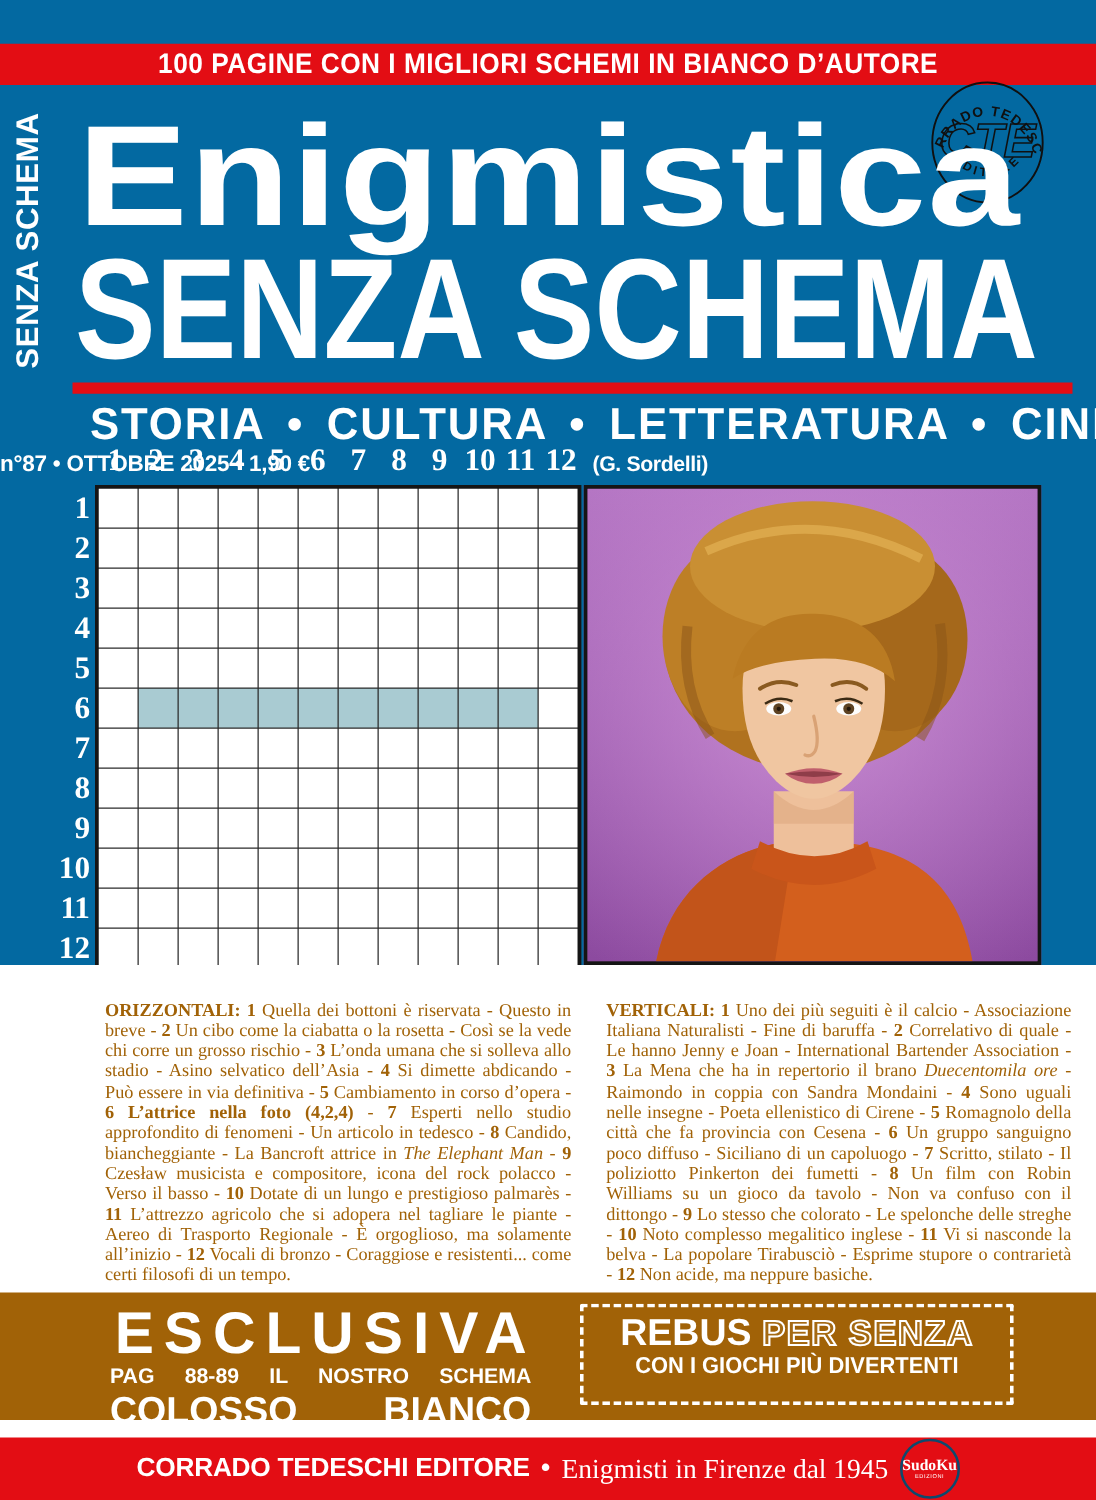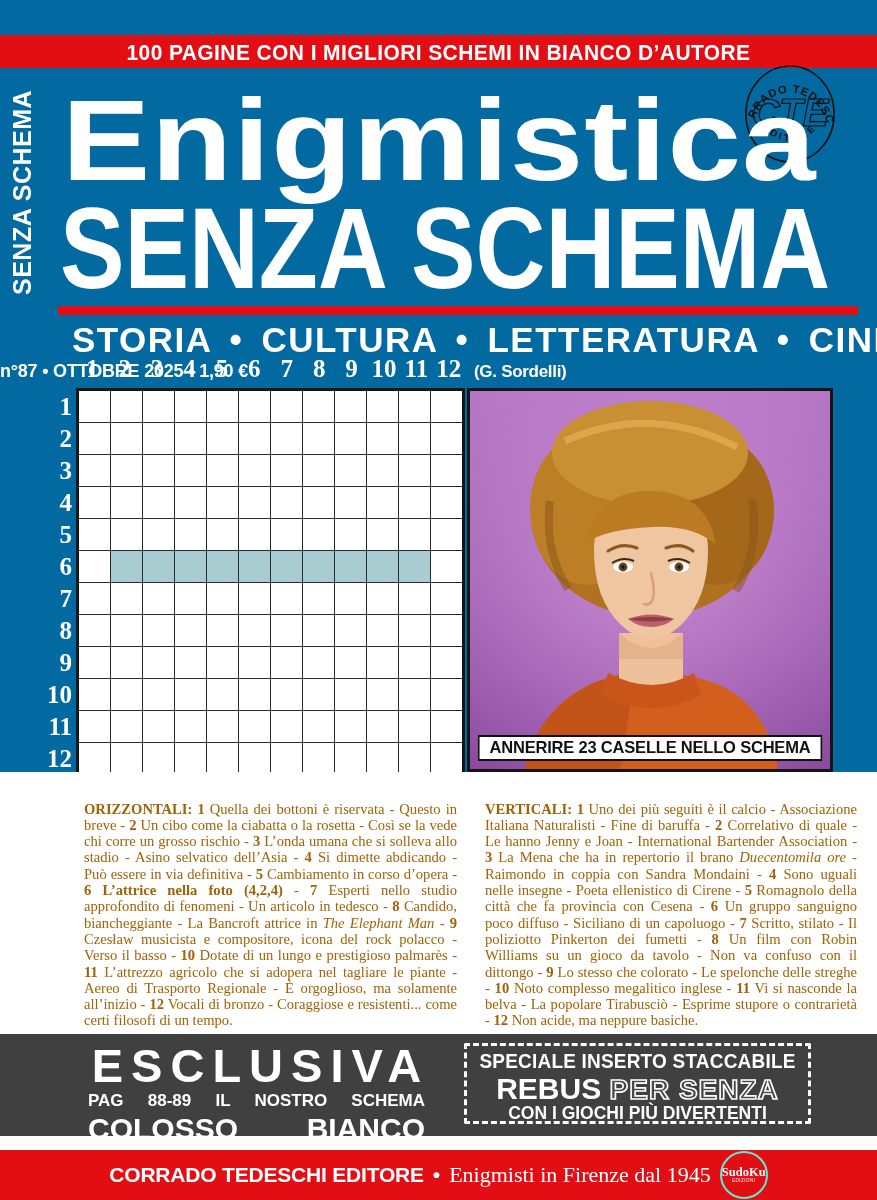--- a/index.html
+++ b/index.html
@@ -47,39 +47,39 @@
     padding:1px 10px 2px;white-space:nowrap;font-weight:bold;font-size:16.5px;color:#111;letter-spacing:-0.2px;}
 
   
   .clues{position:absolute;left:0;top:772px;width:877px;height:262px;background:#fff;}
   .clue-col{position:absolute;top:14px;font-family:"Liberation Serif",serif;font-size:14.6px;line-height:16.3px;
     color:#a16207;text-align:justify;}
   .clue-col.across{left:84px;width:373px;}
   .clue-col.down{left:462px;width:372px;margin-left:23px;}
 
   
-  .bottom-band{position:absolute;left:0;top:1034px;width:877px;height:102px;background:#404040;}
+  .bottom-band{position:absolute;left:0;top:1034px;width:877px;height:102px;background:#a16207;}
   .exclusive{position:absolute;left:88px;top:8px;width:337px;color:#fff;}
   .exclusive .l1{font-size:47px;font-weight:bold;letter-spacing:8px;margin-right:-8px;text-align:center;line-height:1;}
   .exclusive .l2{font-size:17px;font-weight:bold;text-align:justify;text-align-last:justify;line-height:1.2;margin-top:2px;}
   .exclusive .l3{font-size:30px;font-weight:bold;text-align:justify;text-align-last:justify;line-height:1.1;margin-top:1px;}
   .insert-box{position:absolute;left:464px;top:9px;width:341px;height:70px;border:3px dashed #fff;border-radius:2px;
     color:#fff;text-align:center;padding-top:5px;}
   .insert-box .l1{font-size:19px;font-weight:bold;letter-spacing:.2px;line-height:1.15;transform:scaleY(1.05);}
   .insert-box .l2{font-size:30px;font-weight:bold;line-height:1.05;white-space:nowrap;}
   .insert-box .l2 .outline{font-size:28px;-webkit-text-stroke:1.6px #fff;color:rgba(255,255,255,0.05);letter-spacing:1px;}
   .insert-box .l3{font-size:17.5px;font-weight:bold;line-height:1.1;transform:scaleY(1.05);}
 
   
   .footer{position:absolute;left:0;top:1150px;width:877px;height:50px;background:#e30d14;
     display:flex;align-items:center;justify-content:center;gap:9px;}
   .footer .pub{color:#fff;font-weight:bold;font-size:21px;letter-spacing:-0.2px;}
   .footer .dot{color:#fff;font-weight:bold;font-size:21px;}
   .footer .tagline{color:#fff;font-family:"Liberation Serif",serif;font-size:22px;}
-  .sudoku-logo{width:44px;height:44px;border:2px solid #5eead4;border-radius:50%;background:#e30d14;
+  .sudoku-logo{width:44px;height:44px;border:2px solid #0c4a6e;border-radius:50%;background:#e30d14;
     display:flex;flex-direction:column;align-items:center;justify-content:center;color:#fff;}
   .sudoku-logo .name{font-family:"Liberation Serif",serif;font-weight:bold;font-size:12.5px;line-height:1;}
   .sudoku-logo .sub{font-size:4.5px;letter-spacing:.5px;line-height:1.4;}
 </style>
 </head>
 <body>
 
 <div class="page">
 
   <div class="top-section">
@@ -324,37 +324,35 @@
         <circle cx="153" cy="176" r="4.4" fill="#5d4222"></circle>
         <circle cx="209" cy="176" r="4.4" fill="#5d4222"></circle>
         <circle cx="153" cy="176" r="1.7" fill="#201409"></circle>
         <circle cx="209" cy="176" r="1.7" fill="#201409"></circle>
         <path d="M142,172 q11,-7 22,-2" stroke="#3a2a14" stroke-width="2" fill="none"></path>
         <path d="M198,170 q11,-5 22,2" stroke="#3a2a14" stroke-width="2" fill="none"></path>
         <path d="M181,182 q5,20 1,28 q-3,5 -8,3" stroke="#d9a275" stroke-width="2.6" fill="none" stroke-linecap="round"></path>
         <path d="M158,228 q23,-9 46,0 q-10,8 -23,8 q-13,0 -23,-8 z" fill="#c05f6c"></path>
         <path d="M158,228 q23,-4 46,0 q-23,5 -46,0 z" fill="#8f3d49"></path>
       </svg>
-      <div class="photo-caption">ANNERIRE 23 CASELLE NELLO SCHEMA</div>
     </div>
   </div>
 
   <div class="clues">
     <p class="clue-col across"><span style="font-weight: bold;">ORIZZONTALI: </span><span style="font-weight: bold;">1</span><span> Quella dei bottoni è riservata - Questo in breve - </span><span style="font-weight: bold;">2</span><span> Un cibo come la ciabatta o la rosetta - Così se la vede chi corre un grosso rischio - </span><span style="font-weight: bold;">3</span><span> L’onda umana che si solleva allo stadio - Asino selvatico dell’Asia - </span><span style="font-weight: bold;">4</span><span> Si dimette abdicando - Può essere in via definitiva - </span><span style="font-weight: bold;">5</span><span> Cambiamento in corso d’opera - </span><span style="font-weight: bold;">6 L’attrice nella foto (4,2,4)</span><span> - </span><span style="font-weight: bold;">7</span><span> Esperti nello studio approfondito di fenomeni - Un articolo in tedesco - </span><span style="font-weight: bold;">8</span><span> Candido, biancheggiante - La Bancroft attrice in </span><span style="font-style: italic;">The Elephant Man</span><span> - </span><span style="font-weight: bold;">9</span><span> Czesław musicista e compositore, icona del rock polacco - Verso il basso - </span><span style="font-weight: bold;">10</span><span> Dotate di un lungo e prestigioso palmarès - </span><span style="font-weight: bold;">11</span><span> L’attrezzo agricolo che si adopera nel tagliare le piante - Aereo di Trasporto Regionale - È orgoglioso, ma solamente all’inizio - </span><span style="font-weight: bold;">12</span><span> Vocali di bronzo - Coraggiose e resistenti... come certi filosofi di un tempo.</span></p>
     <p class="clue-col down"><span style="font-weight: bold;">VERTICALI: </span><span style="font-weight: bold;">1</span><span> Uno dei più seguiti è il calcio - Associazione Italiana Naturalisti - Fine di baruffa - </span><span style="font-weight: bold;">2</span><span> Correlativo di quale - Le hanno Jenny e Joan - International Bartender Association - </span><span style="font-weight: bold;">3</span><span> La Mena che ha in repertorio il brano </span><span style="font-style: italic;">Duecentomila ore</span><span> - Raimondo in coppia con Sandra Mondaini - </span><span style="font-weight: bold;">4</span><span> Sono uguali nelle insegne - Poeta ellenistico di Cirene - </span><span style="font-weight: bold;">5</span><span> Romagnolo della città che fa provincia con Cesena - </span><span style="font-weight: bold;">6</span><span> Un gruppo sanguigno poco diffuso - Siciliano di un capoluogo - </span><span style="font-weight: bold;">7</span><span> Scritto, stilato - Il poliziotto Pinkerton dei fumetti - </span><span style="font-weight: bold;">8</span><span> Un film con Robin Williams su un gioco da tavolo - Non va confuso con il dittongo - </span><span style="font-weight: bold;">9</span><span> Lo stesso che colorato - Le spelonche delle streghe - </span><span style="font-weight: bold;">10</span><span> Noto complesso megalitico inglese - </span><span style="font-weight: bold;">11</span><span> Vi si nasconde la belva - La popolare Tirabusciò - Esprime stupore o contrarietà - </span><span style="font-weight: bold;">12</span><span> Non acide, ma neppure basiche.</span></p>
   </div>
 
   <div class="bottom-band">
     <div class="exclusive">
       <div class="l1">ESCLUSIVA</div>
       <div class="l2">PAG 88-89 IL NOSTRO SCHEMA</div>
       <div class="l3">COLOSSO BIANCO</div>
     </div>
     <div class="insert-box">
-      <div class="l1">SPECIALE INSERTO STACCABILE</div>
       <div class="l2">
         <span>REBUS</span>
         <span class="outline">PER SENZA</span>
       </div>
       <div class="l3">CON I GIOCHI PIÙ DIVERTENTI</div>
     </div>
   </div>
 
   <div class="footer">
     <span class="pub">CORRADO TEDESCHI EDITORE</span>

